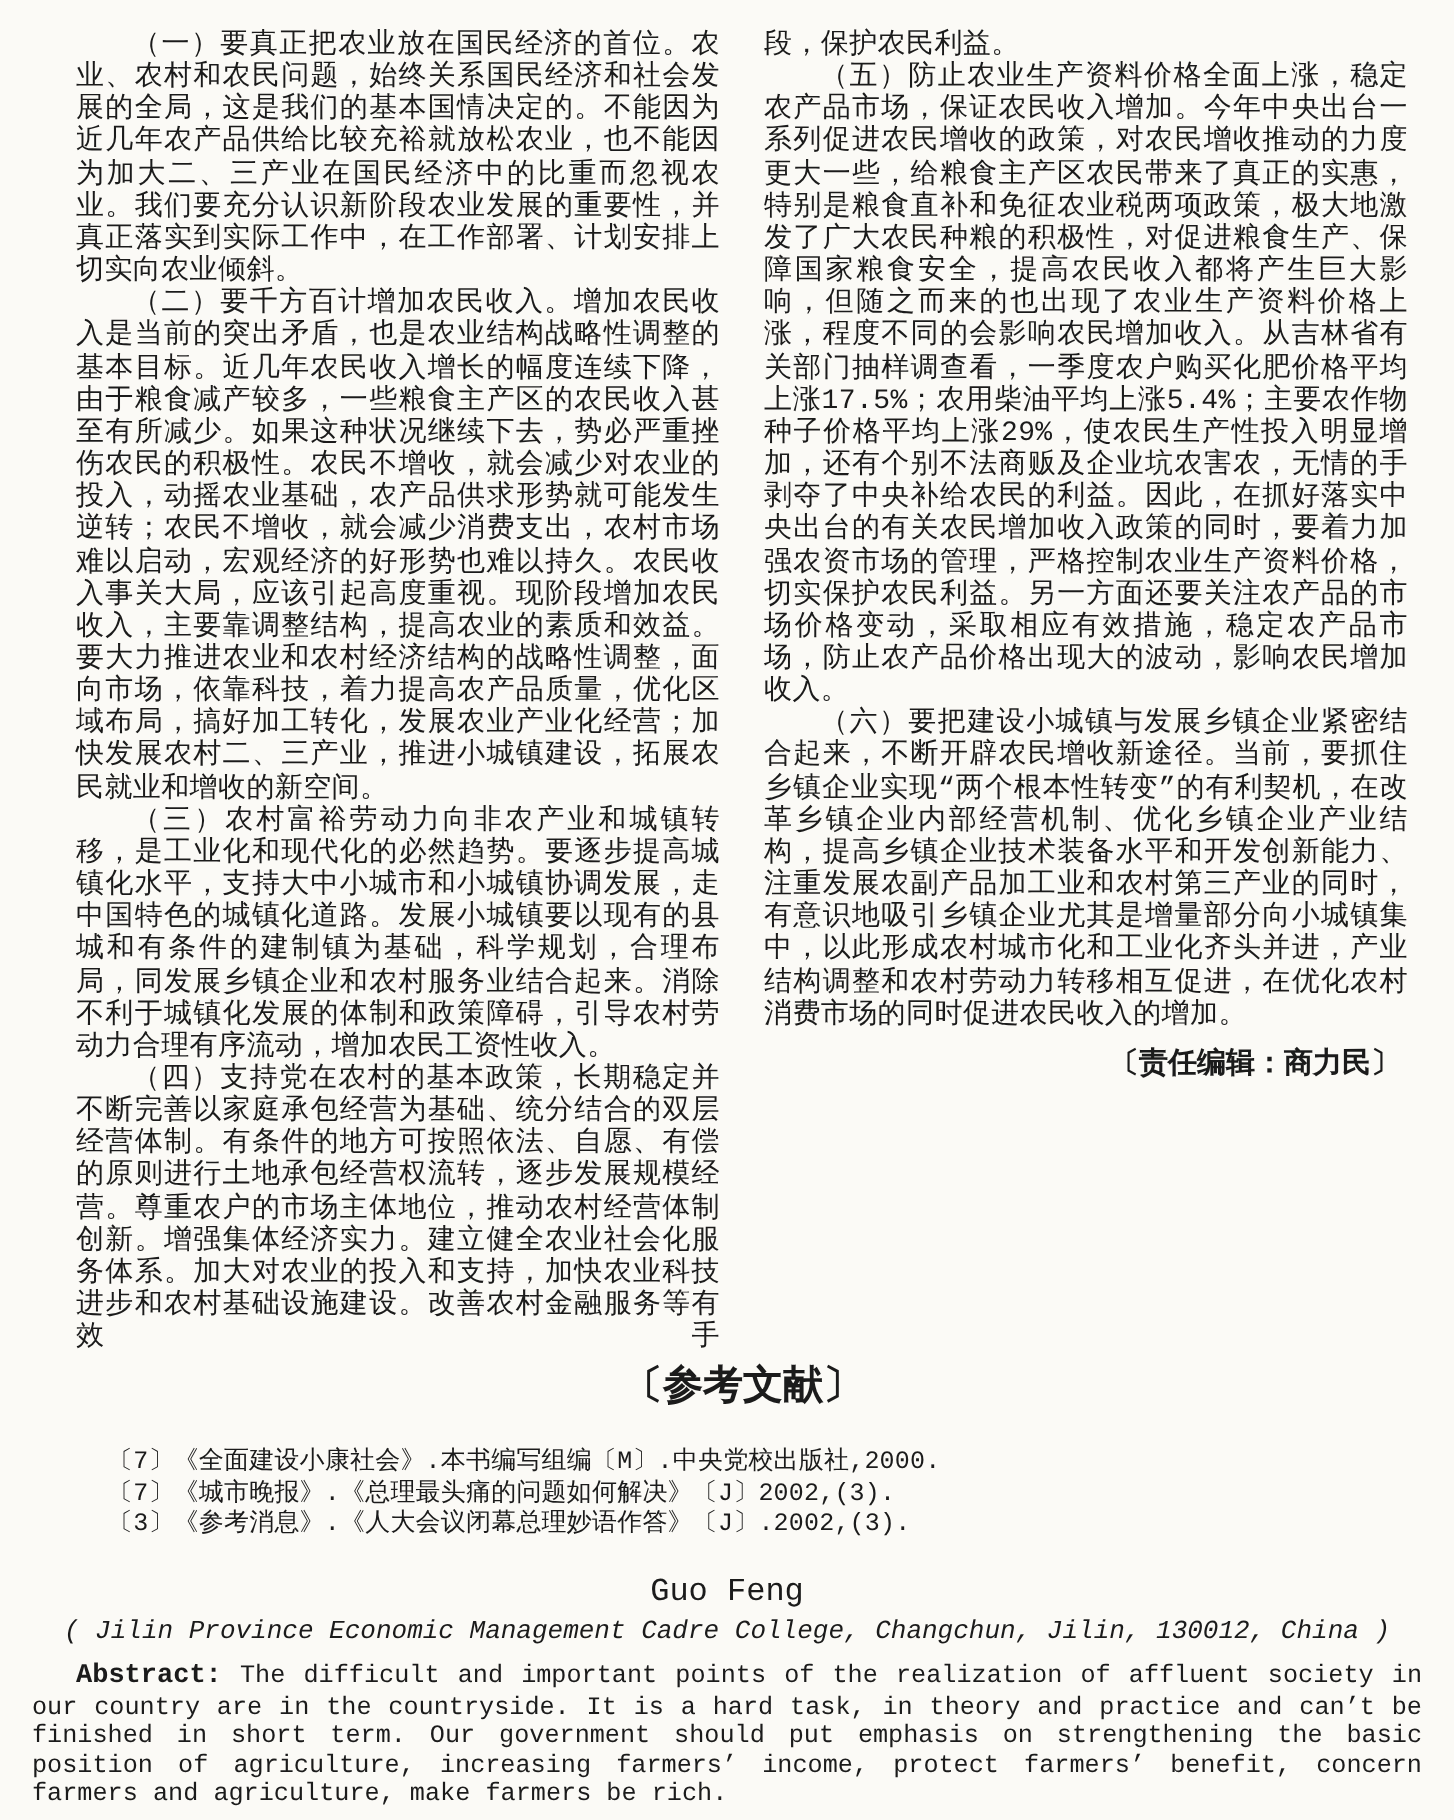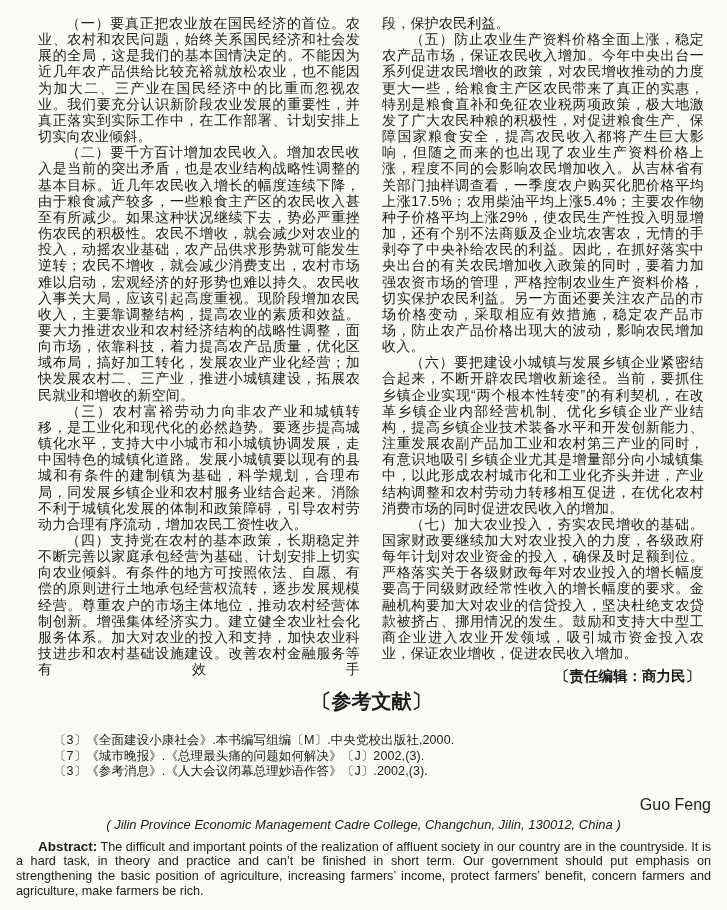--- a/index.html
+++ b/index.html
@@ -3,21 +3,21 @@
 <meta charset="utf-8">
 <style>
   html, body { margin: 0; padding: 0; background: #d9d9d6; }
   .page {
     position: relative;
     width: 727px;
     height: 910px;
     margin: 0 auto;
     background: #fbfaf6;
     color: #1b1b1b;
-    font-family: Liberation Sans, sans-serif;
+    font-family: Liberation Mono, monospace;
     overflow: hidden;
     box-sizing: border-box;
   }
   .columns {
     display: flex;
     gap: 22px;
     margin: 15px 22px 0 38px;
   }
   .col { width: 322px; }
   .zh {
@@ -51,21 +51,21 @@
     letter-spacing: 0.1px;
   }
   .english { margin: 16px 16px 0 16px; }
   .en-title {
     text-align: center;
     font-weight: bold;
     font-size: 19px;
     line-height: 25px;
   }
   .en-author {
-    text-align: right;
+    text-align: center;
     font-size: 16px;
     margin-top: 3px;
   }
   .en-affil {
     text-align: center;
     font-style: italic;
     font-size: 13px;
     margin-top: 3px;
   }
   .en-abstract {
@@ -80,34 +80,33 @@
 </head>
 <body>
 
 <div class="page">
 
   <div class="columns">
     <div class="col">
       <p class="zh">（一）要真正把农业放在国民经济的首位。农业、农村和农民问题，始终关系国民经济和社会发展的全局，这是我们的基本国情决定的。不能因为近几年农产品供给比较充裕就放松农业，也不能因为加大二、三产业在国民经济中的比重而忽视农业。我们要充分认识新阶段农业发展的重要性，并真正落实到实际工作中，在工作部署、计划安排上切实向农业倾斜。</p>
       <p class="zh">（二）要千方百计增加农民收入。增加农民收入是当前的突出矛盾，也是农业结构战略性调整的基本目标。近几年农民收入增长的幅度连续下降，由于粮食减产较多，一些粮食主产区的农民收入甚至有所减少。如果这种状况继续下去，势必严重挫伤农民的积极性。农民不增收，就会减少对农业的投入，动摇农业基础，农产品供求形势就可能发生逆转；农民不增收，就会减少消费支出，农村市场难以启动，宏观经济的好形势也难以持久。农民收入事关大局，应该引起高度重视。现阶段增加农民收入，主要靠调整结构，提高农业的素质和效益。要大力推进农业和农村经济结构的战略性调整，面向市场，依靠科技，着力提高农产品质量，优化区域布局，搞好加工转化，发展农业产业化经营；加快发展农村二、三产业，推进小城镇建设，拓展农民就业和增收的新空间。</p>
       <p class="zh">（三）农村富裕劳动力向非农产业和城镇转移，是工业化和现代化的必然趋势。要逐步提高城镇化水平，支持大中小城市和小城镇协调发展，走中国特色的城镇化道路。发展小城镇要以现有的县城和有条件的建制镇为基础，科学规划，合理布局，同发展乡镇企业和农村服务业结合起来。消除不利于城镇化发展的体制和政策障碍，引导农村劳动力合理有序流动，增加农民工资性收入。</p>
-      <p class="zh broken">（四）支持党在农村的基本政策，长期稳定并不断完善以家庭承包经营为基础、计划安排上切实向农业倾斜。有条件的地方可按照依法、自愿、有偿的原则进行土地承包经营权流转，逐步发展规模经营。尊重农户的市场主体地位，推动农村经营体制创新。增强集体经济实力。建立健全农业社会化服务体系。加大对农业的投入和支持，加快农业科技进步和农村基础设施建设。改善农村金融服务等有效手</p>
+      <p class="zh broken">（四）支持党在农村的基本政策，长期稳定并不断完善以家庭承包经营为基础、统分结合的双层经营体制。有条件的地方可按照依法、自愿、有偿的原则进行土地承包经营权流转，逐步发展规模经营。尊重农户的市场主体地位，推动农村经营体制创新。增强集体经济实力。建立健全农业社会化服务体系。加大对农业的投入和支持，加快农业科技进步和农村基础设施建设。改善农村金融服务等有效手</p>
     </div>
     <div class="col">
       <p class="zh no-indent">段，保护农民利益。</p>
       <p class="zh">（五）防止农业生产资料价格全面上涨，稳定农产品市场，保证农民收入增加。今年中央出台一系列促进农民增收的政策，对农民增收推动的力度更大一些，给粮食主产区农民带来了真正的实惠，特别是粮食直补和免征农业税两项政策，极大地激发了广大农民种粮的积极性，对促进粮食生产、保障国家粮食安全，提高农民收入都将产生巨大影响，但随之而来的也出现了农业生产资料价格上涨，程度不同的会影响农民增加收入。从吉林省有关部门抽样调查看，一季度农户购买化肥价格平均上涨17.5%；农用柴油平均上涨5.4%；主要农作物种子价格平均上涨29%，使农民生产性投入明显增加，还有个别不法商贩及企业坑农害农，无情的手剥夺了中央补给农民的利益。因此，在抓好落实中央出台的有关农民增加收入政策的同时，要着力加强农资市场的管理，严格控制农业生产资料价格，切实保护农民利益。另一方面还要关注农产品的市场价格变动，采取相应有效措施，稳定农产品市场，防止农产品价格出现大的波动，影响农民增加收入。</p>
       <p class="zh">（六）要把建设小城镇与发展乡镇企业紧密结合起来，不断开辟农民增收新途径。当前，要抓住乡镇企业实现“两个根本性转变”的有利契机，在改革乡镇企业内部经营机制、优化乡镇企业产业结构，提高乡镇企业技术装备水平和开发创新能力、注重发展农副产品加工业和农村第三产业的同时，有意识地吸引乡镇企业尤其是增量部分向小城镇集中，以此形成农村城市化和工业化齐头并进，产业结构调整和农村劳动力转移相互促进，在优化农村消费市场的同时促进农民收入的增加。</p>
-      <p class="zh">（七）加大农业投入，夯实农民增收的基础。国家财政要继续加大对农业投入的力度，各级政府每年计划对农业资金的投入，确保及时足额到位。严格落实关于各级财政每年对农业投入的增长幅度要高于同级财政经常性收入的增长幅度的要求。金融机构要加大对农业的信贷投入，坚决杜绝支农贷款被挤占、挪用情况的发生。鼓励和支持大中型工商企业进入农业开发领域，吸引城市资金投入农业，保证农业增收，促进农民收入增加。</p>
       <p class="editor">〔责任编辑：商力民〕</p>
     </div>
   </div>
 
   <div class="refs">
     <div class="refs-header">〔参考文献〕</div>
-    <div class="ref-item">〔3〕《全面建设小康社会》.本书编写组编〔M〕.中央党校出版社,2000.</div>
+    <div class="ref-item">〔7〕《全面建设小康社会》.本书编写组编〔M〕.中央党校出版社,2000.</div>
     <div class="ref-item">〔7〕《城市晚报》.《总理最头痛的问题如何解决》〔J〕2002,(3).</div>
     <div class="ref-item">〔3〕《参考消息》.《人大会议闭幕总理妙语作答》〔J〕.2002,(3).</div>
   </div>
 
   <div class="english">
     <div class="en-author">Guo Feng</div>
     <div class="en-affil">( Jilin Province Economic Management Cadre College, Changchun, Jilin, 130012, China )</div>
     <div class="en-abstract">
       <span class="en-label">Abstract:</span>
       <span>The difficult and important points of the realization of affluent society in our country are in the countryside. It is a hard task, in theory and practice and can’t be finished in short term. Our government should put emphasis on strengthening the basic position of agriculture, increasing farmers’ income, protect farmers’ benefit, concern farmers and agriculture, make farmers be rich.</span>

